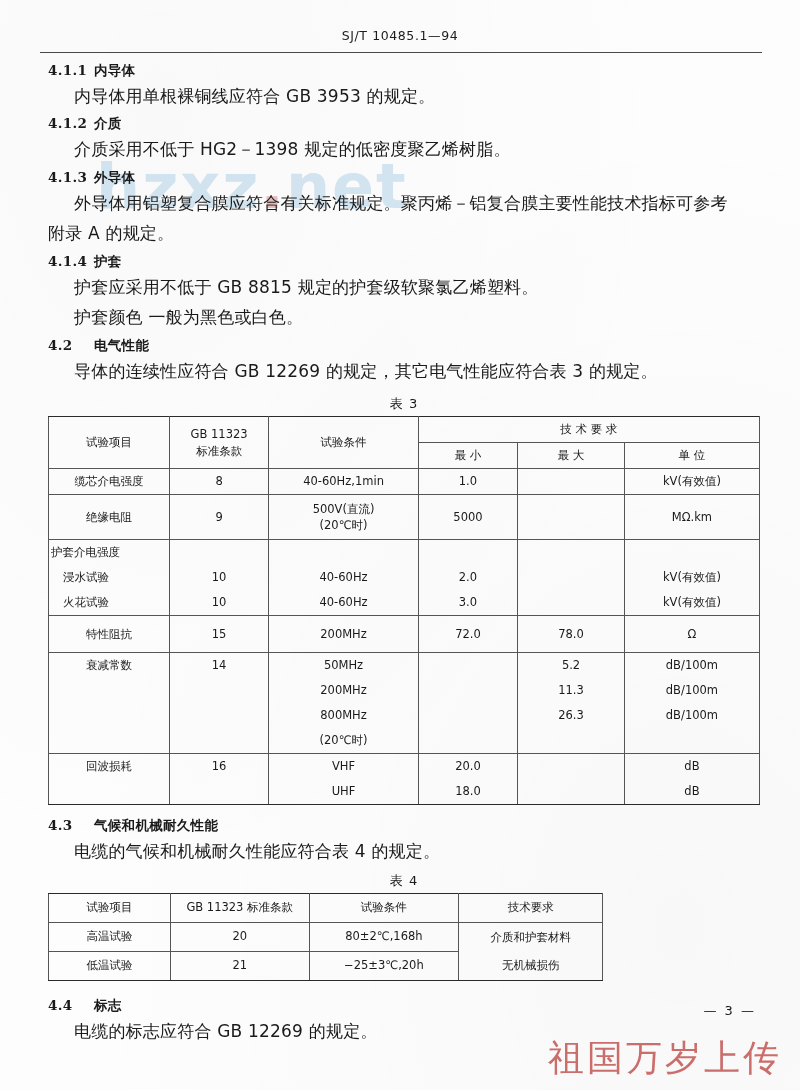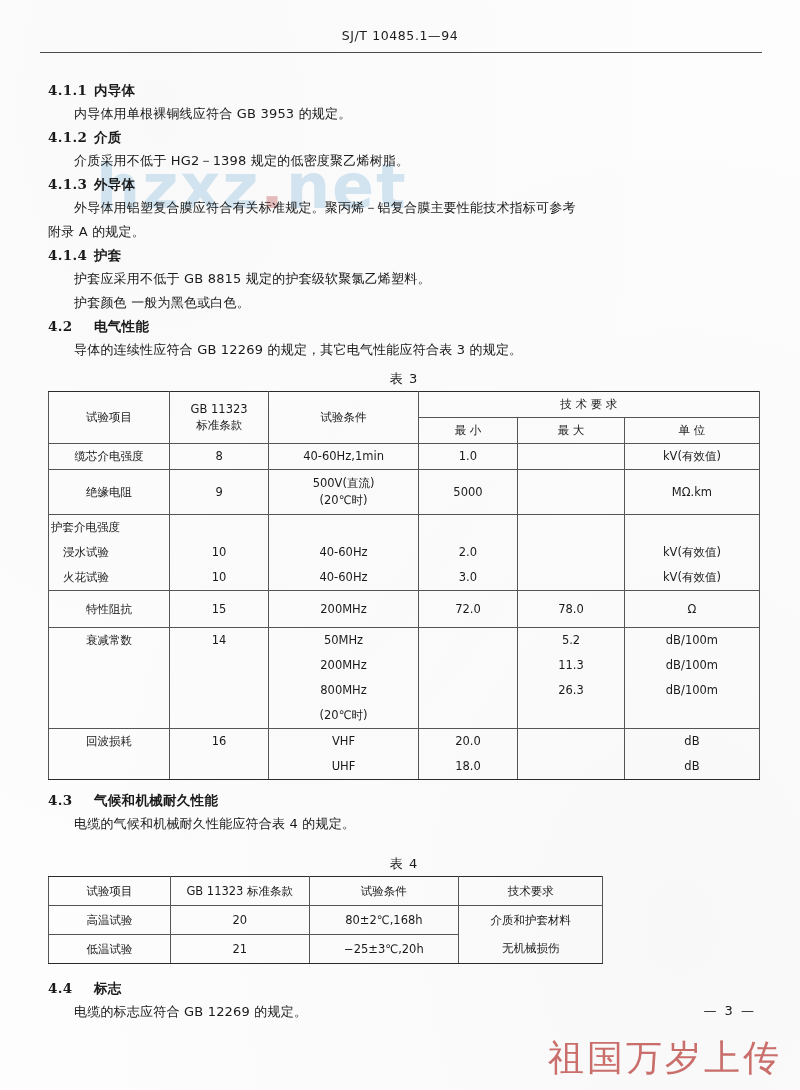--- a/index.html
+++ b/index.html
@@ -50,21 +50,21 @@
     top: 52px;
     left: 40px;
     right: 38px;
     height: 1px;
     background: #4a4a4a;
   }
 
   
   .content {
     position: absolute;
-    top: 80px;
+    top: 60px;
     left: 48px;
     right: 40px;
   }
   .clause {
     font-size: 13.5px;
     line-height: 1.55;
     margin: 0 0 2px 0;
     font-weight: 700;
     letter-spacing: 0.3px;
   }
@@ -72,39 +72,39 @@
     display: inline-block;
     min-width: 40px;
     font-family: "DejaVu Serif", "Liberation Serif", serif;
     font-weight: 700;
   }
   .clause .ttl {
     margin-left: 6px;
     font-weight: 700;
   }
   .para {
-    font-size: 13px;
+    font-size: 17px;
     line-height: 1.62;
     margin: 0 0 3px 0;
     text-indent: 26px;
     letter-spacing: 0.2px;
   }
   .para.cont {
     text-indent: 0;
   }
 
   
   .tbl-cap {
     text-align: center;
     font-size: 13px;
     margin: 10px 0 3px 0;
     letter-spacing: 1px;
   }
   .tbl-cap.cap4 {
-    margin-top: 21px;
+    margin-top: 6px;
     text-align: center;
   }
 
   
   table.doc {
     border-collapse: collapse;
     width: 100%;
     font-size: 11.5px;
     table-layout: fixed;
   }

